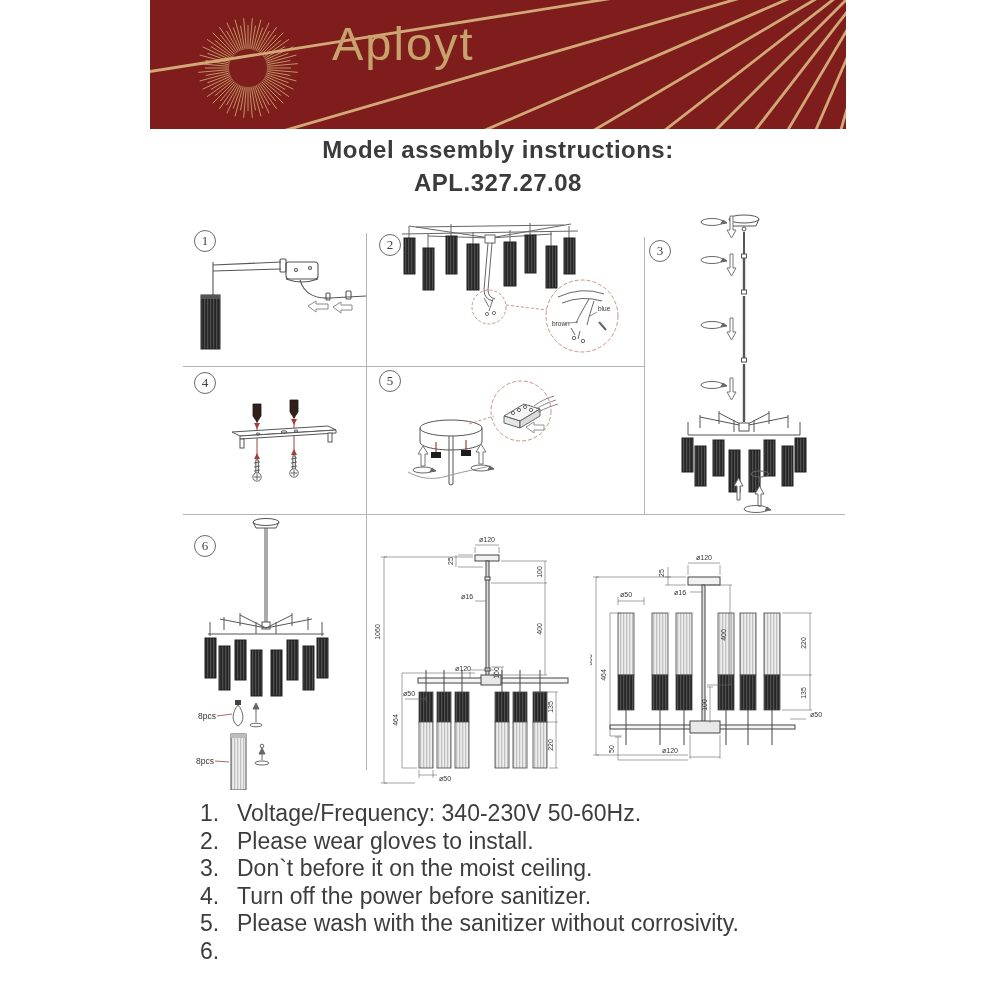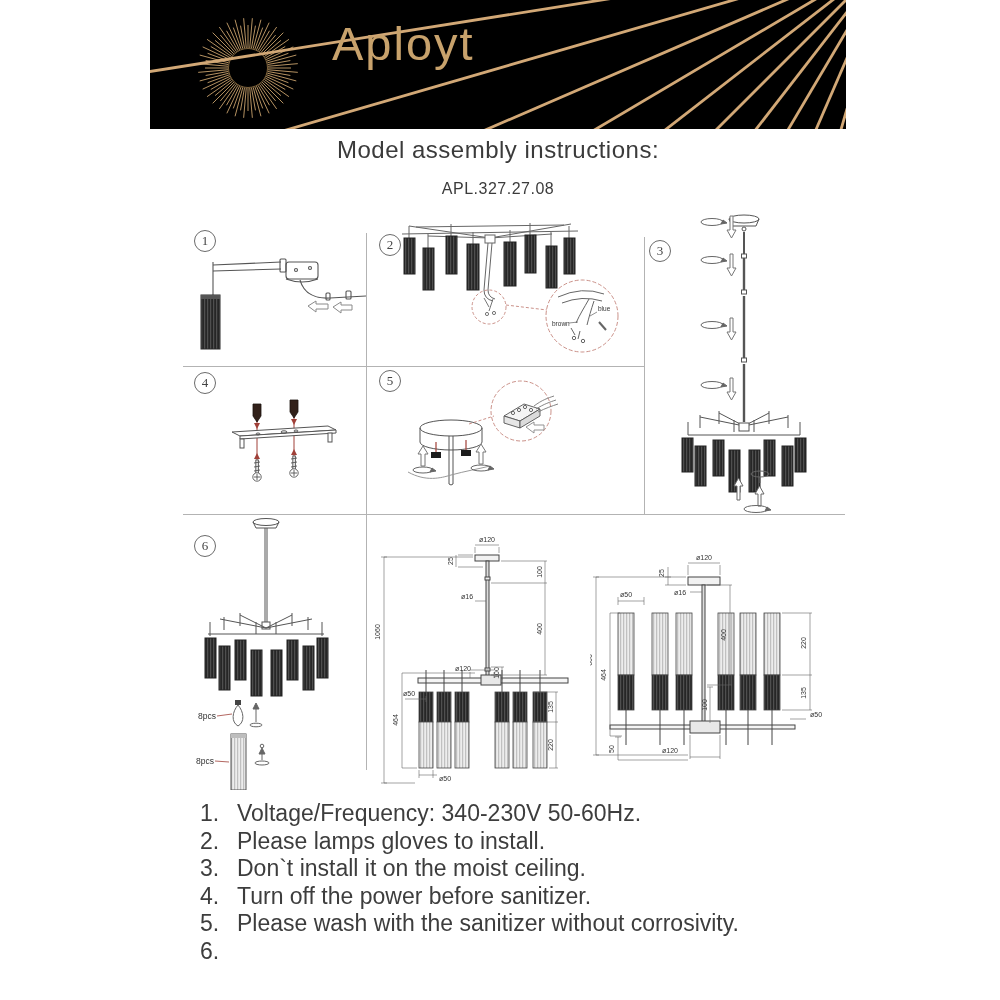--- a/index.html
+++ b/index.html
@@ -1,28 +1,28 @@
 <!DOCTYPE html>
 <html><head>
 <meta charset="utf-8">
 <style>
   html,body{margin:0;padding:0;}
   body{width:1000px;height:1000px;background:#ffffff;font-family:"Liberation Sans",sans-serif;position:relative;overflow:hidden;}
   .page{position:absolute;inset:0;background:#fff;}
 
   
-  .header{position:absolute;left:150px;top:0;width:696px;height:129px;background:#000000;overflow:hidden;}
+  .header{position:absolute;left:150px;top:0;width:696px;height:129px;background:#7f1d1d;overflow:hidden;}
   .sunburst-svg{position:absolute;left:43px;top:13px;}
   .corner-fan{position:absolute;left:0;top:0;}
   .brand{position:absolute;left:182px;top:16px;color:#c8a26c;font-size:47px;font-weight:400;letter-spacing:2px;}
 
   
-  .title-block{position:absolute;left:150px;top:136px;width:696px;text-align:center;color:#3b3b3b;}
+  .title-block{position:absolute;left:150px;top:136px;width:696px;text-align:center;color:#3b3b3b;font-weight:bold;}
   .title-line1{font-size:24px;letter-spacing:.5px;}
-  .title-line2{font-size:16px;letter-spacing:.5px;margin-top:16px;}
+  .title-line2{font-size:24px;letter-spacing:.5px;margin-top:5px;}
 
   
   .gridline{position:absolute;background:#b3b3b3;}
   .panel{position:absolute;text-decoration:underline;}
   .stepnum{position:absolute;width:20px;height:20px;border:1px solid #6b6b6b;border-radius:50%;
     font-family:"Liberation Serif",serif;font-size:13px;line-height:20px;text-align:center;color:#444;background:#fff;}
 
   svg{display:block;}
   svg text{fill:#333;font-family:"Liberation Sans",sans-serif;}
   .dimtxt{font-size:7px;}
@@ -626,25 +626,25 @@
     </svg>
   </div>
 
   <div class="instructions">
     <div class="li">
         <span class="n">1.</span>
         <span class="t">Voltage/Frequency: 340-230V 50-60Hz.</span>
       </div>
     <div class="li">
         <span class="n">2.</span>
-        <span class="t">Please lamps gloves to install.</span>
+        <span class="t">Please wear gloves to install.</span>
       </div>
     <div class="li">
         <span class="n">3.</span>
-        <span class="t">Don`t install it on the moist ceiling.</span>
+        <span class="t">Don`t before it on the moist ceiling.</span>
       </div>
     <div class="li">
         <span class="n">4.</span>
         <span class="t">Turn off the power before sanitizer.</span>
       </div>
     <div class="li">
         <span class="n">5.</span>
         <span class="t">Please wash with the sanitizer without corrosivity.</span>
       </div>
     <div class="li">

